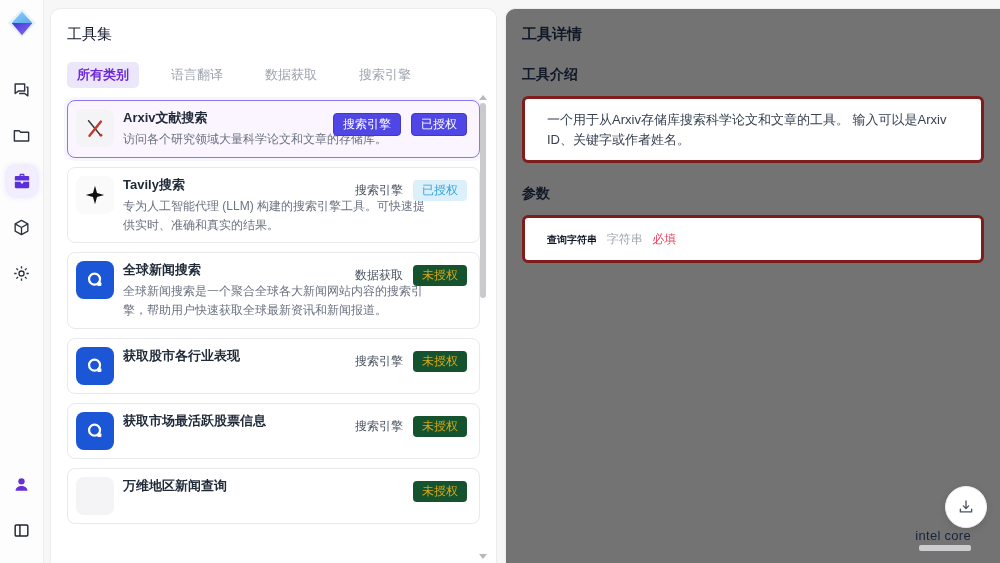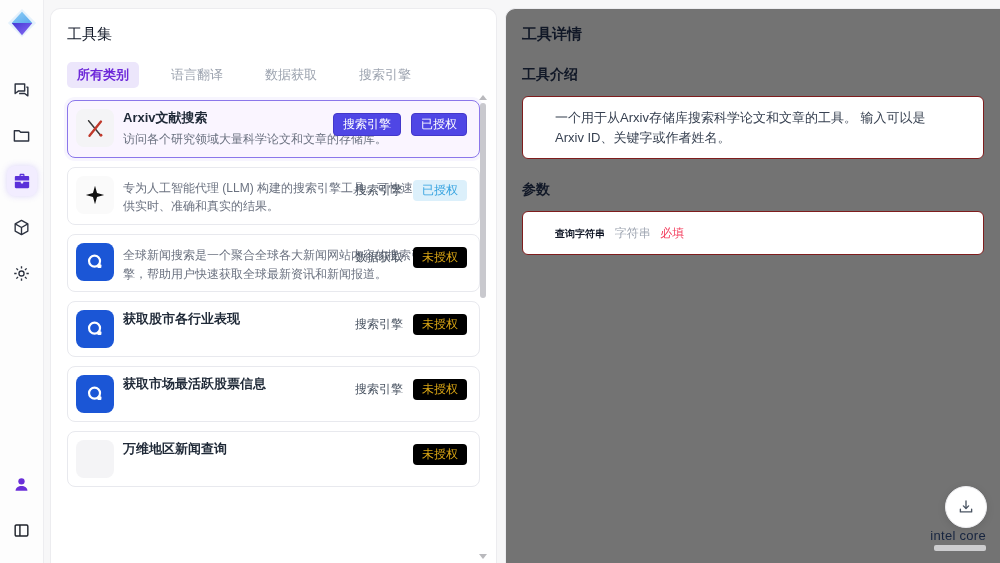--- a/index.html
+++ b/index.html
@@ -52,55 +52,55 @@
   .tool-icon.bg-white { background:#fafafa; }
   .tool-icon.bg-blue  { background:#1b56d6; }
   .tool-body { flex:1; min-width:0; }
   .tool-name { font-size:13px; font-weight:bold; color:#1f2937; line-height:1.4; }
   .tool-desc { font-size:12px; color:#6b7280; line-height:1.55; margin-top:3px; max-width:306px; }
   .tool-badges { position:absolute; top:12px; right:12px; display:flex; align-items:center; gap:10px; }
   .cat-label { font-size:12px; color:#4b5563; }
   .pill { font-size:12px; padding:2px 9px; border-radius:4px; white-space:nowrap; }
   .pill-solid  { background:#4f46e5; color:#fff; border:1px solid #4338ca; }
   .pill-blue   { background:#dcf0fb; color:#36a3e0; }
-  .pill-yellow { background:#000000; color:#d9a514; }
+  .pill-yellow { background:#14532d; color:#d9a514; }
 
   
   .scrollbar { position:absolute; top:86px; bottom:4px; right:9px; width:8px; }
   .scroll-up, .scroll-down {
     position:absolute; left:0; width:0; height:0; border-left:4px solid transparent; border-right:4px solid transparent;
   }
   .scroll-up   { top:0; border-bottom:5px solid #b9b9bd; }
   .scroll-down { bottom:0; border-top:5px solid #b9b9bd; }
   .scroll-thumb { position:absolute; top:8px; left:1px; width:6px; height:195px; border-radius:3px; background:#c9c9ce; }
 
   
   .detail-card {
     position:absolute; left:505px; right:0; top:8px; bottom:0;
     background:#737373; border:1px solid #ececef; border-bottom:none; border-right:none;
     border-radius:10px 0 0 0; padding:16px 16px 0 16px;
   }
   .detail-title { font-size:15px; font-weight:bold; color:#111827; margin-bottom:22px; }
   .section-heading { font-size:14px; font-weight:bold; color:#111827; margin-bottom:12px; }
   .info-box {
-    border:1px solid #7f1d1d; border-radius:6px; background:#fff;
-    padding:11px 32px; margin-bottom:22px; font-size:13px; color:#374151; line-height:1.5;
+    border:3px solid #7f1d1d; border-radius:6px; background:#fff;
+    padding:11px 22px; margin-bottom:22px; font-size:13px; color:#374151; line-height:1.5;
   }
   .param-name { font-size:10px; font-weight:bold; color:#111827; }
   .param-type { font-size:12px; color:#9ca3af; margin-left:6px; }
   .param-required { font-size:12px; color:#f43f5e; margin-left:6px; }
   .param-desc { font-size:13px; color:#6b7280; margin-top:9px; }
 
   
   .fab {
     position:absolute; right:13px; bottom:35px; width:42px; height:42px; border-radius:50%;
     background:#fff; border:1px solid #ededf0; box-shadow:0 2px 8px rgba(0,0,0,.10);
     display:flex; align-items:center; justify-content:center; cursor:pointer;
   }
-  .brand { position:absolute; right:14px; bottom:12px; text-align:right; }
+  .brand { position:absolute; right:29px; bottom:12px; text-align:right; }
   .brand-text { font-size:13px; color:#16243f; letter-spacing:.3px; }
   .brand-bar { height:6px; width:52px; margin:2px 0 0 auto; background:#e4e4e6; border-radius:2px; opacity:.8; }
 
   svg { display:block; }
 </style>
 </head>
 <body>
 
 <div class="app">
 
@@ -198,36 +198,38 @@
         </div>
       </div>
 
       <div class="tool-card">
         <div class="tool-icon bg-white">
           <svg width="22" height="22" viewBox="0 0 24 24" fill="#111">
             <path d="M12 2l2.2 7.8L22 12l-7.8 2.2L12 22l-2.2-7.8L2 12l7.8-2.2z"></path>
           </svg>
         </div>
         <div class="tool-body">
+          <div class="tool-name">Tavily搜索</div>
           <div class="tool-desc">专为人工智能代理 (LLM) 构建的搜索引擎工具。可快速提供实时、准确和真实的结果。</div>
         </div>
         <div class="tool-badges">
           <span class="cat-label">搜索引擎</span>
           <span class="pill pill-blue">已授权</span>
         </div>
       </div>
 
       <div class="tool-card">
         <div class="tool-icon bg-blue">
           <svg width="22" height="22" viewBox="0 0 24 24" fill="none">
             <circle cx="11.5" cy="11" r="6" stroke="#fff" stroke-width="2.4"></circle>
             <rect x="14.5" y="14.5" width="4.5" height="4" rx="1" fill="#fff"></rect>
           </svg>
         </div>
         <div class="tool-body">
+          <div class="tool-name">全球新闻搜索</div>
           <div class="tool-desc">全球新闻搜索是一个聚合全球各大新闻网站内容的搜索引擎，帮助用户快速获取全球最新资讯和新闻报道。</div>
         </div>
         <div class="tool-badges">
           <span class="cat-label">数据获取</span>
           <span class="pill pill-yellow">未授权</span>
         </div>
       </div>
 
       <div class="tool-card">
         <div class="tool-icon bg-blue">

